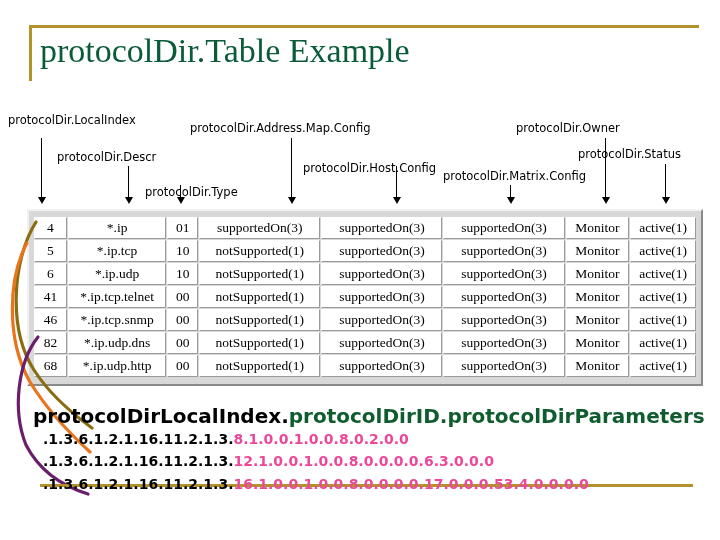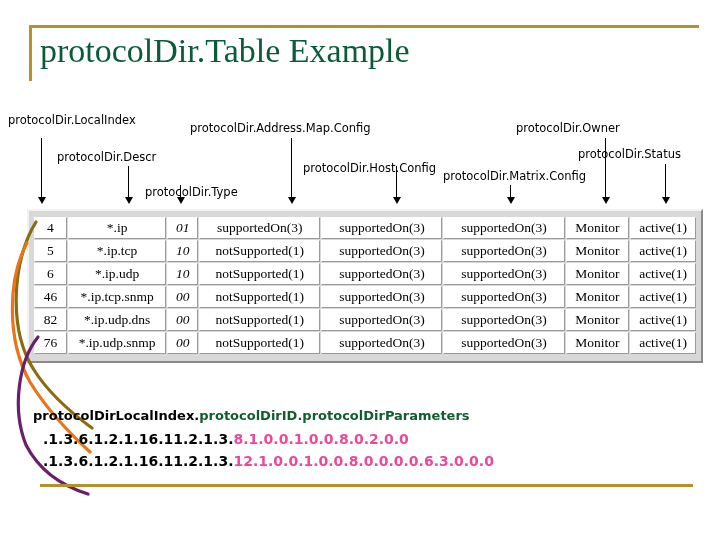--- a/index.html
+++ b/index.html
@@ -93,42 +93,42 @@
     border-right: 1px solid #9a9a9a;
     border-bottom: 1px solid #9a9a9a;
     padding: 1px 4px;
     height: 21px;
     text-align: center;
     white-space: nowrap;
     line-height: 18px;
   }
   td.c-idx    { width: 32px; }
   td.c-descr  { width: 96px; }
-  td.c-type   { width: 30px; font-style: italic; }
+  td.c-type   { width: 30px; }
   td.c-amc    { width: 118px; }
   td.c-hc     { width: 118px; }
   td.c-mc     { width: 118px; }
   td.c-owner  { width: 62px; }
   td.c-status { width: 64px; }
 
   
   #oid-block {
     position: absolute;
     left: 33px; top: 405px;
     font-family: "DejaVu Sans", "Liberation Sans", sans-serif;
     font-weight: bold;
     font-size: 14.5px;
     line-height: 22.5px;
     white-space: nowrap;
   }
   #oid-block .ln { display: block; }
   .blk { color: #000000; }
   .grn { color: #ec4899; }
   .dgrn { color: #0f5c2e; }
-  #oid-line-1 { font-size: 13px; }
+  #oid-line-1 { font-size: 20px; }
   #oid-line-2, #oid-line-3, #oid-line-4 {
     font-size: 14px;
     padding-left: 10px;
   }
 
   
   #bottom-rule {
     position: absolute;
     left: 40px; top: 484px;
     width: 653px; height: 3px;
@@ -197,42 +197,52 @@
             <td class="c-idx">6</td>
             <td class="c-descr">*.ip.udp</td>
             <td class="c-type">10</td>
             <td class="c-amc">notSupported(1)</td>
             <td class="c-hc">supportedOn(3)</td>
             <td class="c-mc">supportedOn(3)</td>
             <td class="c-owner">Monitor</td>
             <td class="c-status">active(1)</td>
           </tr>
           <tr>
+            <td class="c-idx">41</td>
+            <td class="c-descr">*.ip.tcp.telnet</td>
+            <td class="c-type">00</td>
+            <td class="c-amc">notSupported(1)</td>
+            <td class="c-hc">supportedOn(3)</td>
+            <td class="c-mc">supportedOn(3)</td>
+            <td class="c-owner">Monitor</td>
+            <td class="c-status">active(1)</td>
+          </tr>
+          <tr>
             <td class="c-idx">46</td>
             <td class="c-descr">*.ip.tcp.snmp</td>
             <td class="c-type">00</td>
             <td class="c-amc">notSupported(1)</td>
             <td class="c-hc">supportedOn(3)</td>
             <td class="c-mc">supportedOn(3)</td>
             <td class="c-owner">Monitor</td>
             <td class="c-status">active(1)</td>
           </tr>
           <tr>
             <td class="c-idx">82</td>
             <td class="c-descr">*.ip.udp.dns</td>
             <td class="c-type">00</td>
             <td class="c-amc">notSupported(1)</td>
             <td class="c-hc">supportedOn(3)</td>
             <td class="c-mc">supportedOn(3)</td>
             <td class="c-owner">Monitor</td>
             <td class="c-status">active(1)</td>
           </tr>
           <tr>
-            <td class="c-idx">76</td>
-            <td class="c-descr">*.ip.udp.snmp</td>
+            <td class="c-idx">68</td>
+            <td class="c-descr">*.ip.udp.http</td>
             <td class="c-type">00</td>
             <td class="c-amc">notSupported(1)</td>
             <td class="c-hc">supportedOn(3)</td>
             <td class="c-mc">supportedOn(3)</td>
             <td class="c-owner">Monitor</td>
             <td class="c-status">active(1)</td>
           </tr>
         </tbody>
     </table>
   </div>
@@ -242,15 +252,16 @@
     <path d="M 27 243 C 8 278, 6 340, 30 382 C 44 405, 66 430, 90 452" fill="none" stroke="#e8741c" stroke-width="3.2" stroke-linecap="round"></path>
     <path d="M 38 337 C 18 362, 12 410, 26 445 C 40 472, 62 486, 88 494" fill="none" stroke="#6b1e6b" stroke-width="3.2" stroke-linecap="round"></path>
   </svg>
 
   <div id="bottom-rule"></div>
 
   <div id="oid-block">
     <span class="ln" id="oid-line-1"><span class="blk">protocolDirLocalIndex.</span><span class="dgrn">protocolDirID.protocolDirParameters</span></span>
     <span class="ln" id="oid-line-2"><span class="blk">.1.3.6.1.2.1.16.11.2.1.3.</span><span class="grn">8.1.0.0.1.0.0.8.0.2.0.0</span></span>
     <span class="ln" id="oid-line-3"><span class="blk">.1.3.6.1.2.1.16.11.2.1.3.</span><span class="grn">12.1.0.0.1.0.0.8.0.0.0.0.6.3.0.0.0</span></span>
+    <span class="ln" id="oid-line-4"><span class="blk">.1.3.6.1.2.1.16.11.2.1.3.</span><span class="grn">16.1.0.0.1.0.0.8.0.0.0.0.17.0.0.0.53.4.0.0.0.0</span></span>
   </div>
 
 </div>
 
 </body></html>

